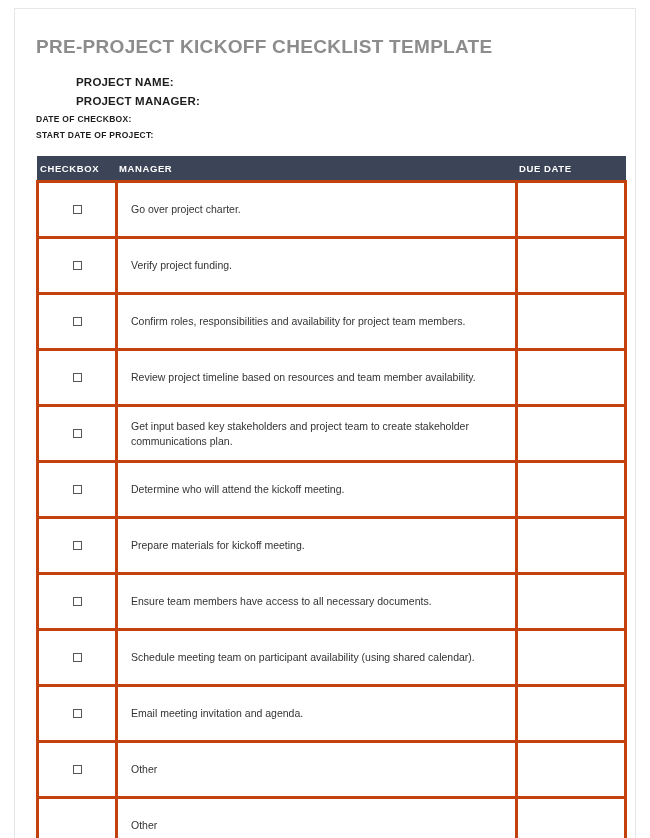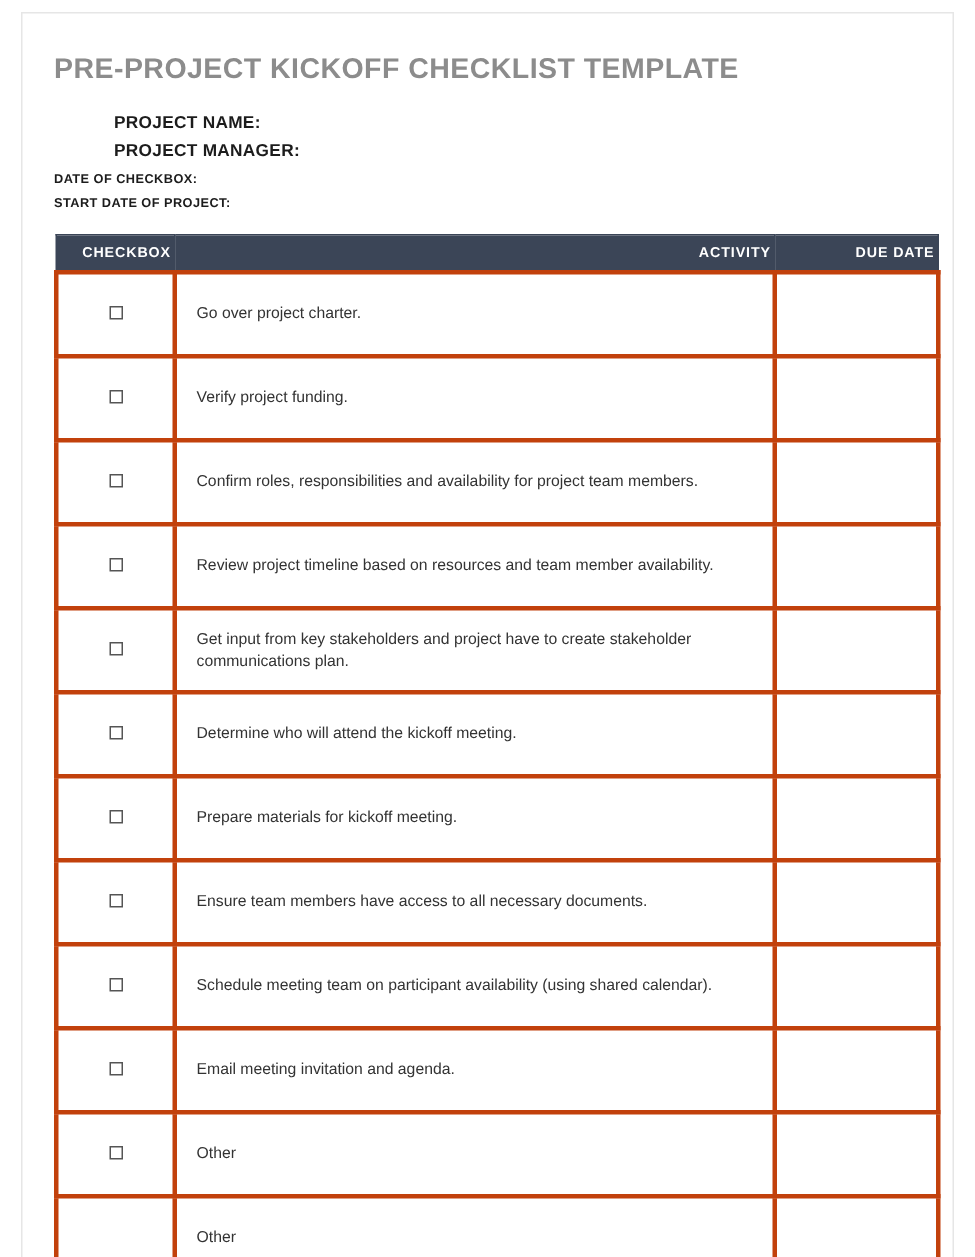--- a/index.html
+++ b/index.html
@@ -67,21 +67,21 @@
     border-collapse: collapse;
     table-layout: fixed;
     margin-top: 6px;
   }
   table.checklist thead th {
     background: #3b4557;
     color: #ffffff;
     font-size: 9.5px;
     font-weight: bold;
     letter-spacing: 0.6px;
-    text-align: right;
+    text-align: left;
     padding: 6px 2px;
     border: 1px solid #3b4557;
   }
   col.c-checkbox { width: 79px; }
   col.c-activity { width: 400px; }
   col.c-duedate  { width: 109px; }
   table.checklist tbody td {
     border: 3px solid #c2410c;
     height: 45px;
     vertical-align: middle;
@@ -135,21 +135,21 @@
 
     <table class="checklist">
       <colgroup>
         <col class="c-checkbox">
         <col class="c-activity">
         <col class="c-duedate">
       </colgroup>
       <thead>
         <tr>
           <th>CHECKBOX</th>
-          <th>ACTIVITY</th>
+          <th>MANAGER</th>
           <th>DUE DATE</th>
         </tr>
       </thead>
       <tbody>
         <tr>
           <td class="cell-checkbox"><span class="box"></span></td>
           <td class="cell-activity">Go over project charter.</td>
           <td class="cell-duedate"></td>
         </tr>
         <tr>
@@ -162,21 +162,21 @@
           <td class="cell-activity">Confirm roles, responsibilities and availability for project team members.</td>
           <td class="cell-duedate"></td>
         </tr>
         <tr>
           <td class="cell-checkbox"><span class="box"></span></td>
           <td class="cell-activity">Review project timeline based on resources and team member availability.</td>
           <td class="cell-duedate"></td>
         </tr>
         <tr>
           <td class="cell-checkbox"><span class="box"></span></td>
-          <td class="cell-activity">Get input from key stakeholders and project have to create stakeholder communications plan.</td>
+          <td class="cell-activity">Get input based key stakeholders and project team to create stakeholder communications plan.</td>
           <td class="cell-duedate"></td>
         </tr>
         <tr>
           <td class="cell-checkbox"><span class="box"></span></td>
           <td class="cell-activity">Determine who will attend the kickoff meeting.</td>
           <td class="cell-duedate"></td>
         </tr>
         <tr>
           <td class="cell-checkbox"><span class="box"></span></td>
           <td class="cell-activity">Prepare materials for kickoff meeting.</td>

